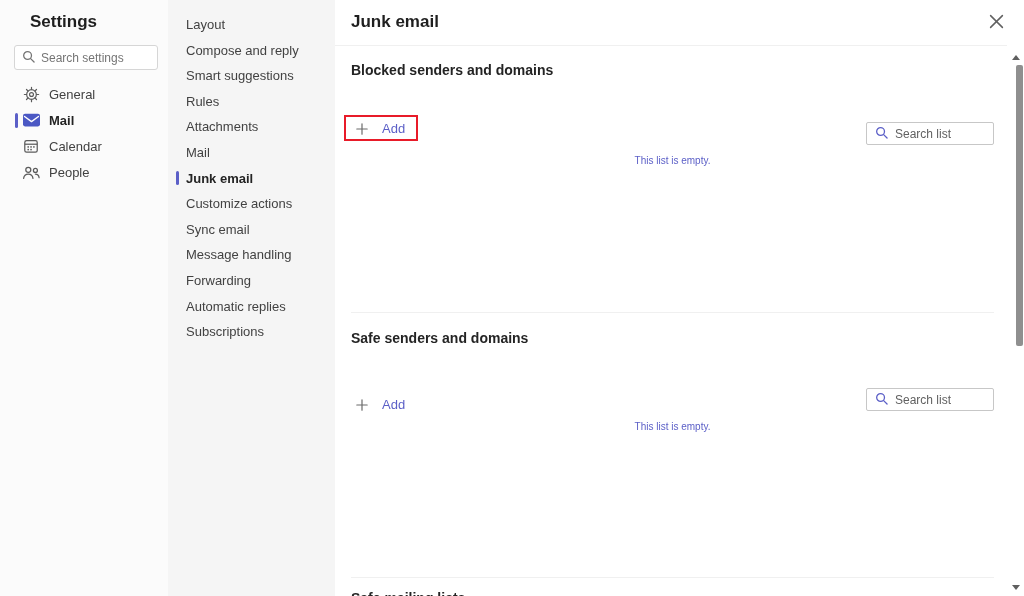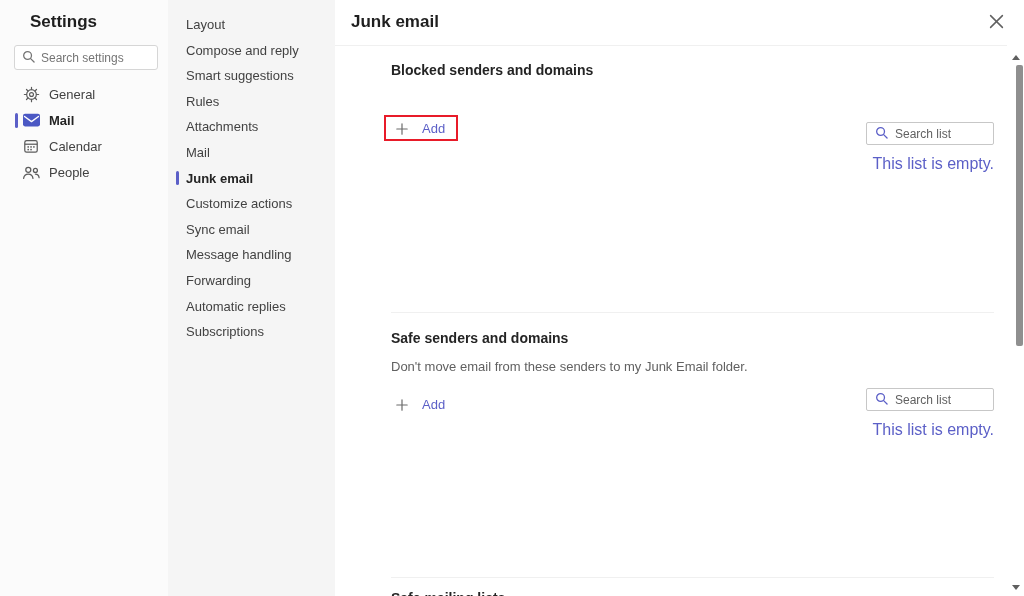--- a/index.html
+++ b/index.html
@@ -31,42 +31,42 @@
     background:var(--accent,#5b5fc7); }
   .subnav-item.selected { font-weight:700; color:#242424; }
 
   
   .main { flex:1; background:#fff; position:relative; }
   .main-title { position:absolute; left:16px; top:12px; font-size:17px; font-weight:700; color:#1f1f1f; }
   .close-btn { position:absolute; right:18px; top:13px; width:20px; height:20px; display:flex;
     align-items:center; justify-content:center; cursor:pointer; background:none; border:none; }
   .header-divider { position:absolute; top:45px; left:0; right:17px; height:1px; background:#f0f0f0; }
 
-  .panel-section { position:absolute; left:16px; right:30px;margin-left:40px; }
+  .panel-section { position:absolute; left:16px; right:30px; }
   #sec1 { top:45px; height:267px; }
   #sec2 { top:312px; height:265px; border-top:1px solid #f0f0f0; }
   #sec3 { top:577px; height:19px; border-top:1px solid #f0f0f0; }
   .sec-heading { position:absolute; top:17px; left:0; font-size:14px; font-weight:700; color:#242424; }
   .sec-desc { position:absolute; top:46px; left:0; font-size:13px; color:#616161; }
   .add-btn { position:absolute; left:0; display:flex; align-items:center; gap:14px; height:23px; padding:0 5px;
     background:none; border:none; font-family:"Liberation Sans", sans-serif; font-size:13px;
     color:var(--accent,#5b5fc7); cursor:pointer; }
   #sec1 .add-btn { top:72px; }
   #sec2 .add-btn { top:80px; }
   .plus { display:flex; align-items:center; }
   .annotation { position:absolute; left:-7px; right:-8px; top:-2px; bottom:-1px;
     border:2px solid var(--annotation-red,#e81b29); pointer-events:none; }
   .search-list { position:absolute; right:0; width:128px; height:23px; border:1px solid #c7c7c7;
     border-radius:2px; background:#fff; display:flex; align-items:center; padding:0 8px; gap:7px; }
   #sec1 .search-list { top:77px; }
   #sec2 .search-list { top:75px; }
   .search-list input { border:none; outline:none; width:100%; font-size:12px; color:#242424;
     font-family:"Liberation Sans", sans-serif; background:transparent; }
   .search-list input::placeholder { color:#616161; }
-  .empty-text { position:absolute; left:0; right:0; text-align:right; font-size:16px; color:var(--accent,#5b5fc7); }
+  .empty-text { position:absolute; left:0; right:0; text-align:center; font-size:10px; color:var(--accent,#5b5fc7); }
   #sec1 .empty-text { top:110px; }
   #sec2 .empty-text { top:108px; }
   #sec3 .sec-heading { position:static; display:block; margin-top:12px; }
 
   
   .scrollbar { position:absolute; top:46px; right:0; bottom:0; width:16px; }
   .scroll-up { position:absolute; top:9px; left:4px; width:0; height:0;
     border-left:4px solid transparent; border-right:4px solid transparent; border-bottom:5px solid #5f5f5f; cursor:pointer; }
   .scroll-thumb { position:absolute; top:19px; left:8px; width:7px; height:281px; background:#8f8f8f;
     border-radius:2px; cursor:pointer; }
@@ -187,21 +187,20 @@
               <path d="M9.3 9.3L13 13"></path>
             </svg>
         </span>
         <input placeholder="Search list" style="">
       </div>
       <div class="empty-text">This list is empty.</div>
     </section>
 
     <section class="panel-section" id="sec2">
       <h2 class="sec-heading">Safe senders and domains</h2>
-      <p class="sec-desc">Don't move email from these senders to my Junk Email folder.</p>
       <button class="add-btn">
         <span class="plus">
           <svg width="12" height="12" viewBox="0 0 12 12" stroke="#6b6b6b" stroke-width="1.2" stroke-linecap="round">
               <path d="M6 .8v10.4M.8 6h10.4"></path>
             </svg>
         </span>
         <span>Add</span>
       </button>
       <div class="search-list">
         <span>

